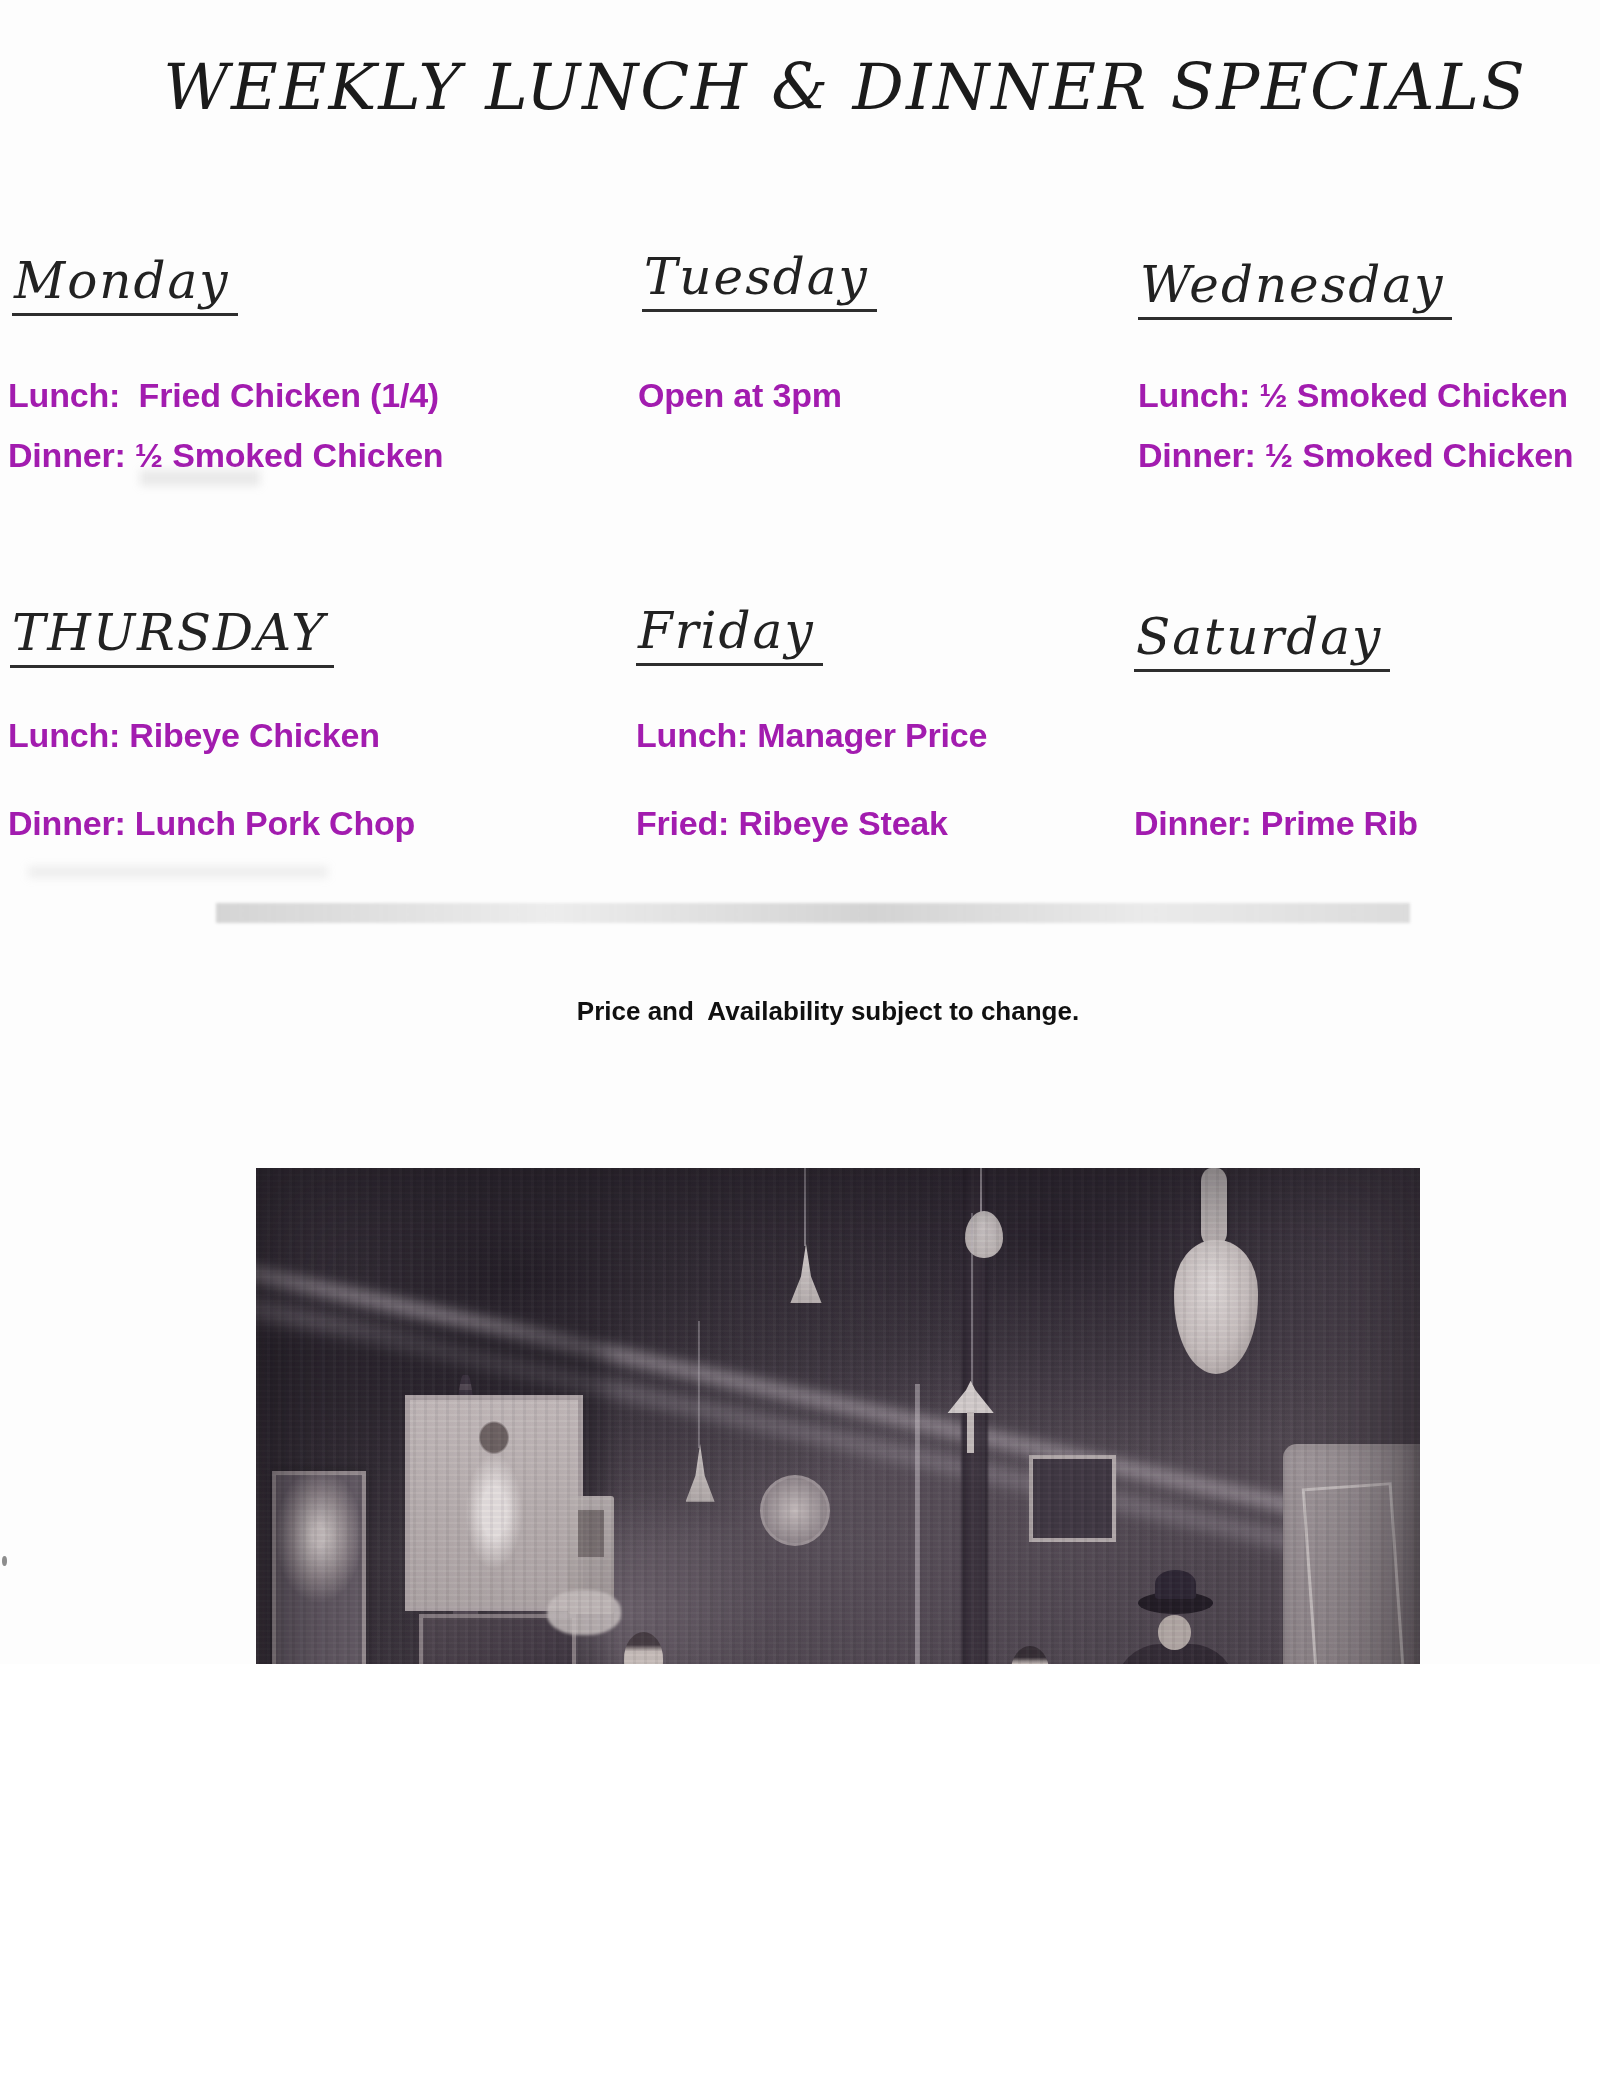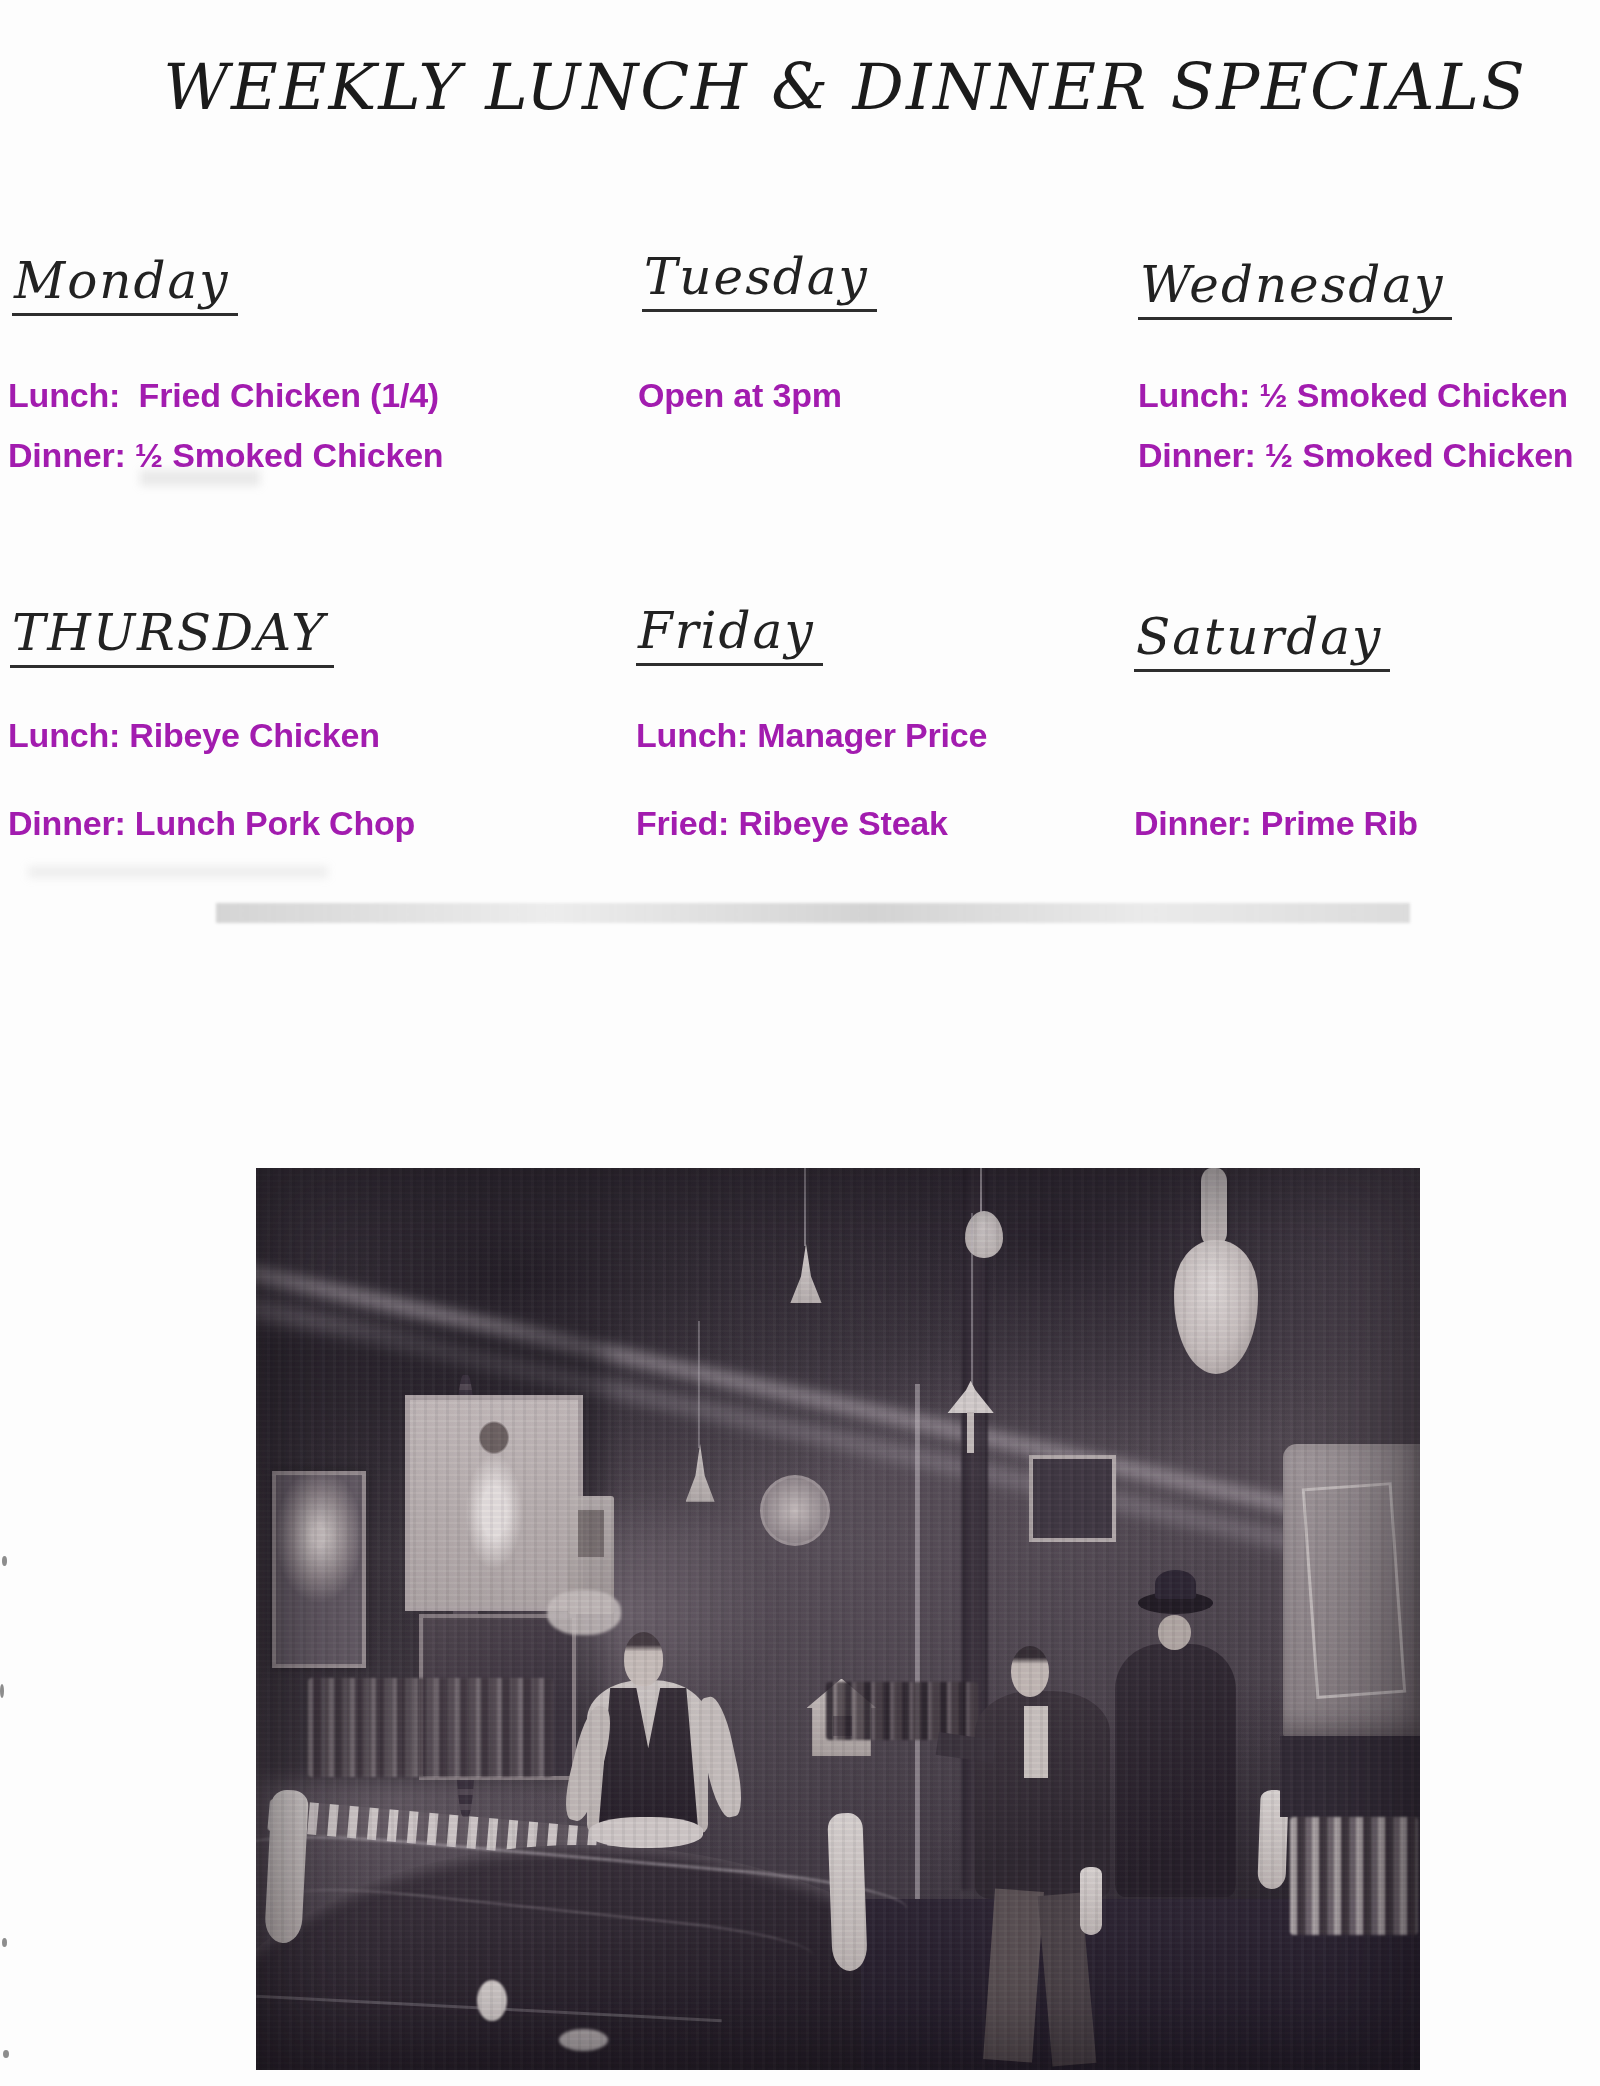--- a/index.html
+++ b/index.html
@@ -1,16 +1,16 @@
 <!DOCTYPE html>
 <html><head>
 <meta charset="utf-8">
 <style>
   html,body{margin:0;padding:0;background:#ffffff;}
-  .page{position:relative;width:1600px;height:2086px;background:#fdfdfd;overflow:hidden;
+  .page{position:relative;width:1600px;height:1664px;background:#fdfdfd;overflow:hidden;
         font-family:"Liberation Sans",sans-serif;color:#262626;}
 
   
   .title{position:absolute;left:100px;right:10px;top:50px;margin:0;text-align:center;
          font-family:"DejaVu Serif",serif;font-style:italic;font-weight:normal;
          font-size:64px;letter-spacing:2px;color:#1b1b1b;white-space:pre;}
   .day-name{position:absolute;margin:0;font-family:"DejaVu Serif",serif;font-style:italic;
             font-weight:normal;font-size:50px;letter-spacing:2px;color:#222;
             border-bottom:3px solid #2e2e2e;padding:0 8px 3px 2px;white-space:pre;}
   .menu-line{position:absolute;margin:0;font-weight:bold;font-size:34px;color:#a21caf;
@@ -227,20 +227,21 @@
 
   <section>
     <h2 class="day-name pos-sat-name">Saturday</h2>
     <p class="menu-line pos-sat-dinner">Dinner: Prime Rib</p>
   </section>
 
   <div class="ghost-band"></div>
   <div class="smudge-a"></div>
   <div class="smudge-b"></div>
 
+  <p class="disclaimer">Price and  Availability subject to change.</p>
 
   <div class="speck speck-1"></div>
   <div class="speck speck-2"></div>
   <div class="speck speck-3"></div>
   <div class="speck speck-4"></div>
 
   <div class="photo">
     <div class="beam1"></div>
     <div class="beam2"></div>
     <div class="wall-shadow"></div>

